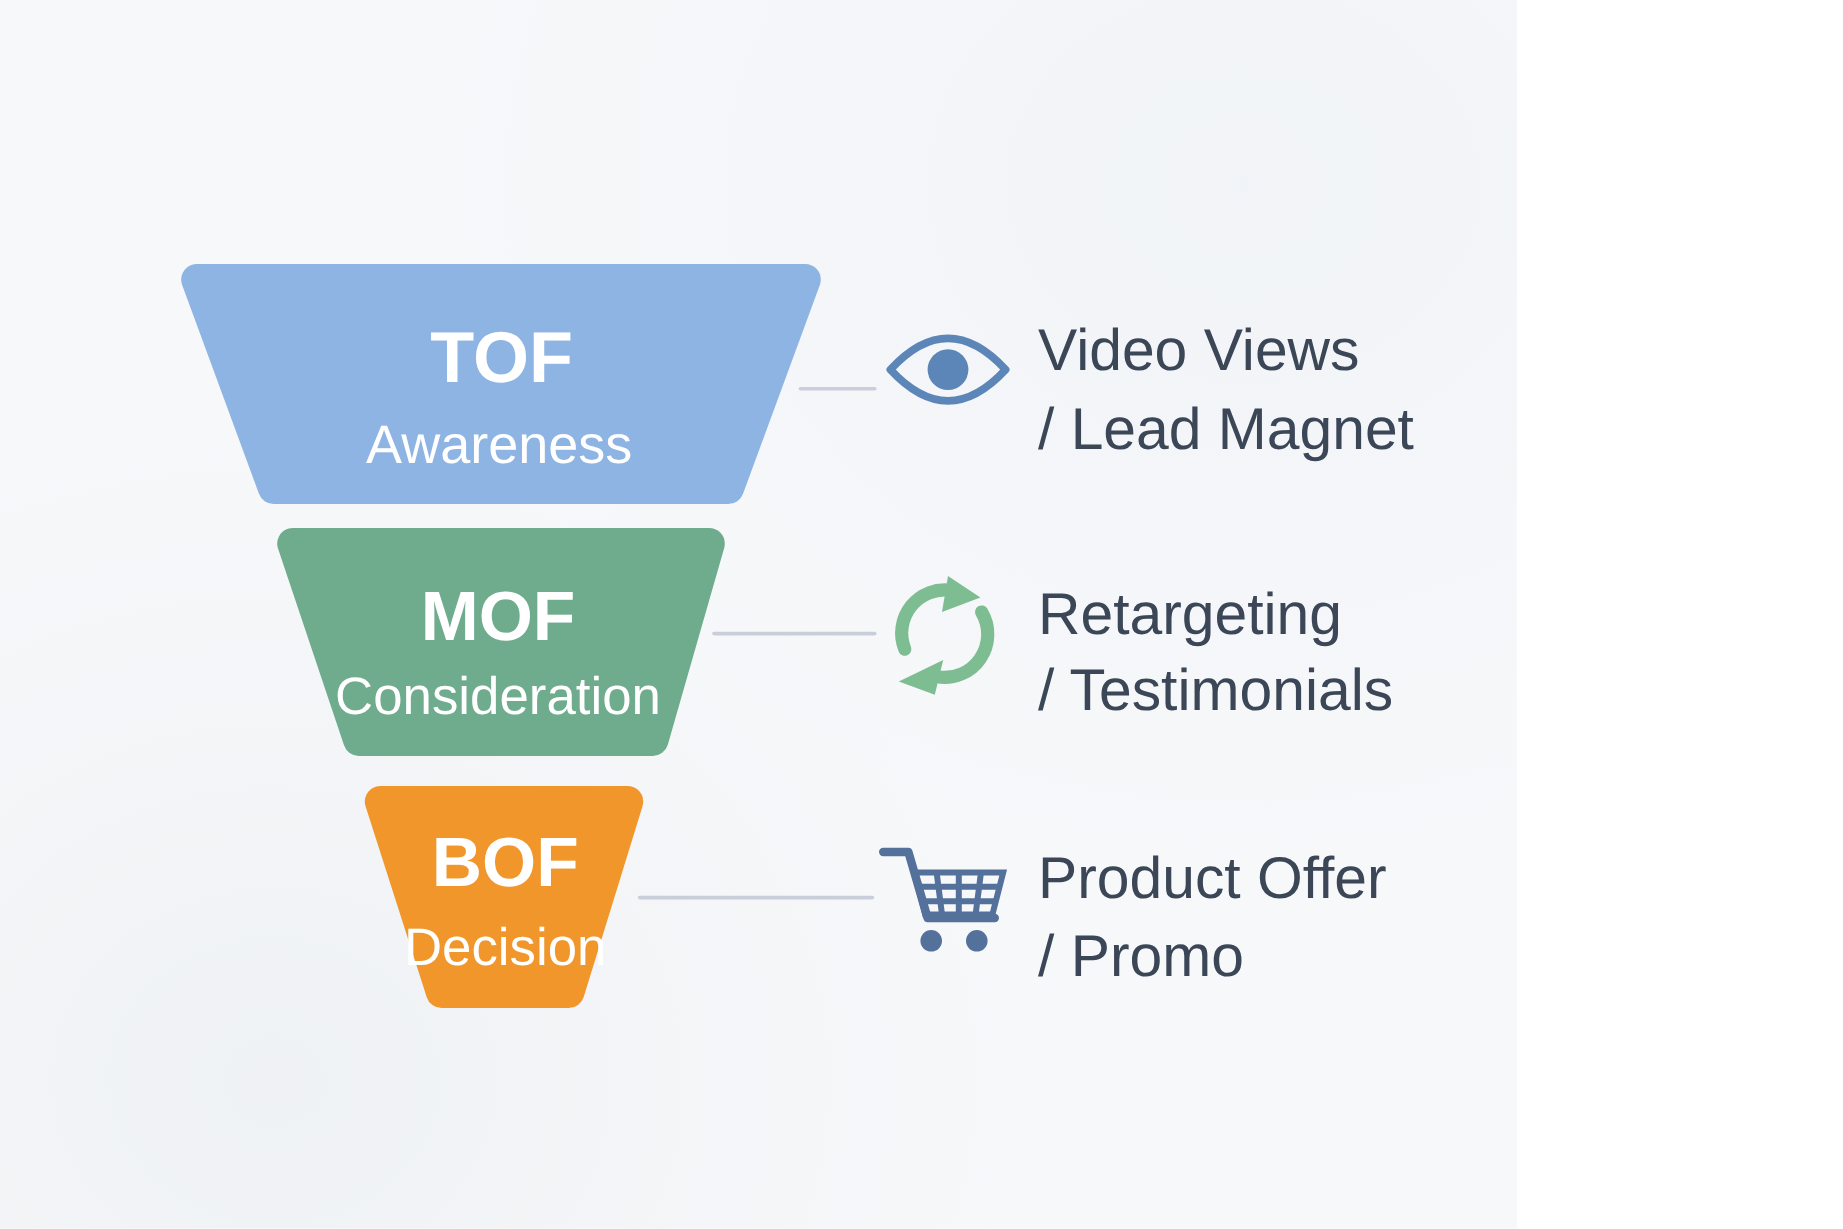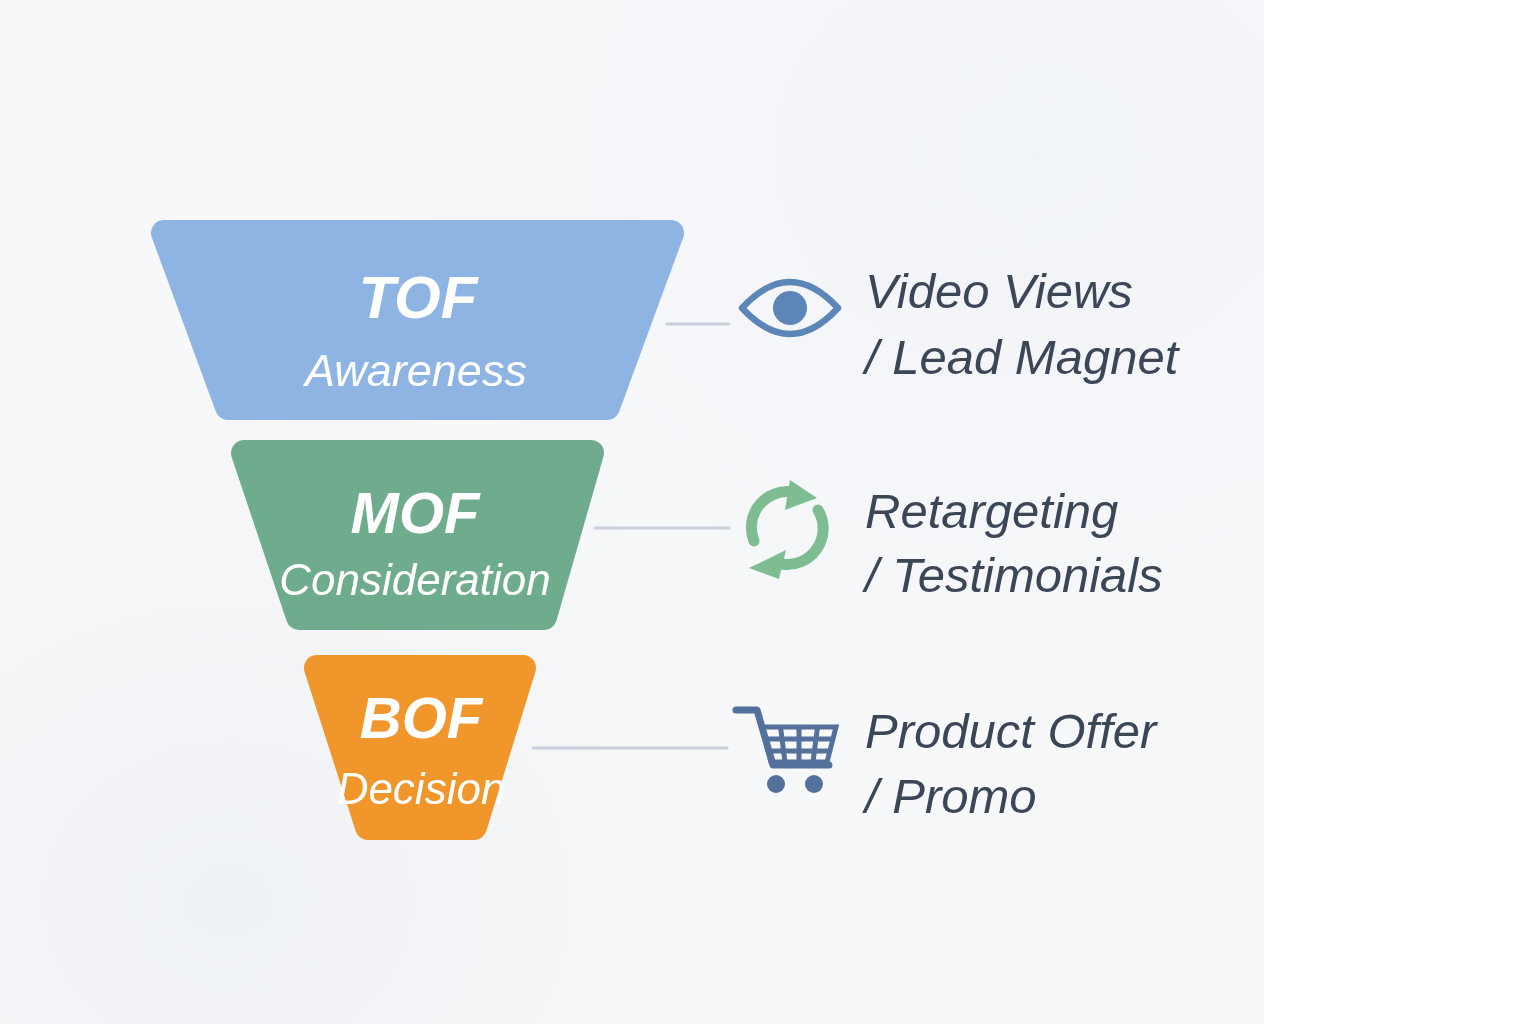--- a/index.html
+++ b/index.html
@@ -11,21 +11,20 @@
   }
   .canvas {
     position: relative;
     width: 1264px;
     height: 1024px;
     background:
       radial-gradient(ellipse at 18% 88%, rgba(238,241,244,0.9) 0%, rgba(238,241,244,0) 42%),
       radial-gradient(ellipse at 82% 15%, rgba(240,243,247,0.9) 0%, rgba(240,243,247,0) 45%),
       #F7F8FA;
     font-family: "Liberation Sans", sans-serif;
-    font-style: italic;
   }
   svg { display: block; }
   text {
     font-family: "Liberation Sans", sans-serif;
   }
   .stage-code {
     fill: #FFFFFF;
     font-weight: 700;
     text-anchor: middle;
   }

